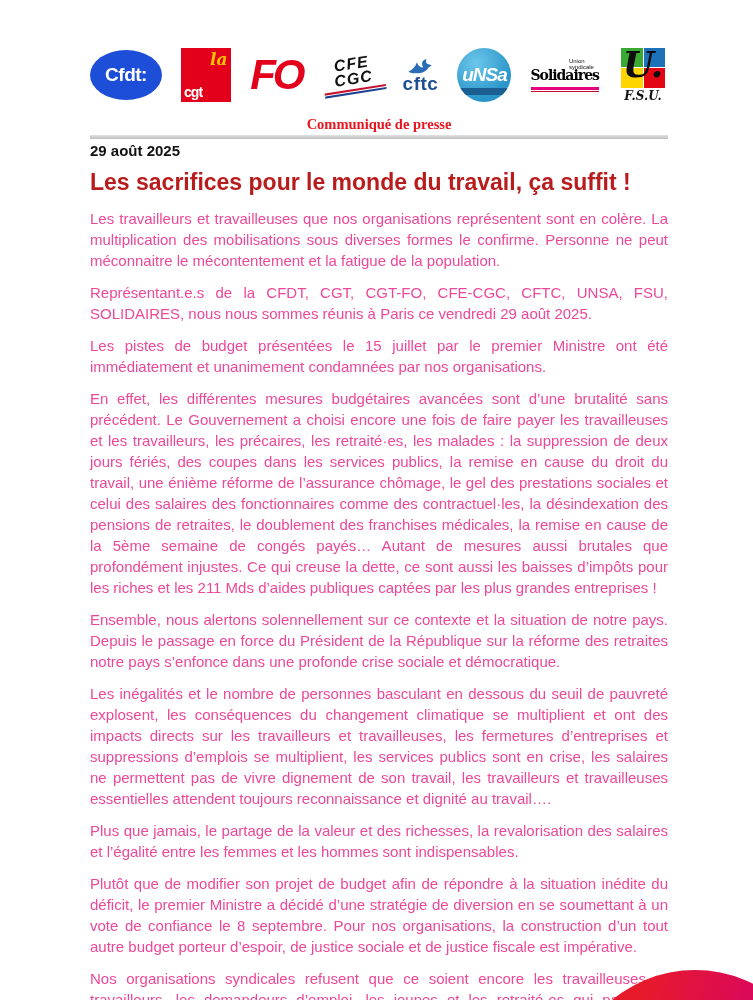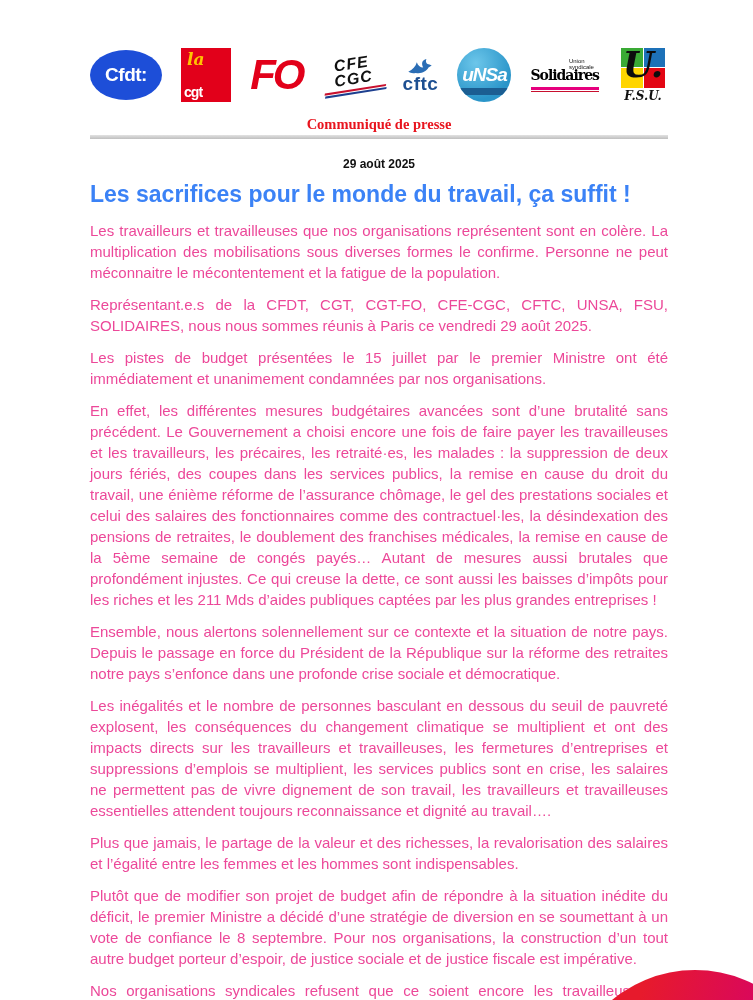--- a/index.html
+++ b/index.html
@@ -24,21 +24,21 @@
   .logo { flex:0 0 auto; }
 
   .logo-cfdt {
     width:72px; height:50px; background:#1d4ed8; border-radius:50%;
     display:flex; align-items:center; justify-content:center;
   }
   .logo-cfdt span { color:#fff; font-weight:bold; font-size:19px; letter-spacing:-0.5px; }
 
   .logo-cgt { width:50px; height:54px; background:#e2001a; position:relative; }
   .cgt-la {
-    position:absolute; top:1px; left:6px; color:#ffc400;
+    position:absolute; top:1px; left:29px; color:#ffc400;
     font-family:"DejaVu Serif", serif; font-style:italic; font-weight:bold; font-size:17px;
   }
   .cgt-main {
     position:absolute; bottom:2px; left:3px; color:#fff;
     font-weight:bold; font-size:14px; letter-spacing:-1px;
   }
 
   .logo-fo {
     color:#e2001a; font-size:42px; font-weight:bold; font-style:italic;
     letter-spacing:-3px; line-height:46px;
@@ -93,24 +93,24 @@
 
   
   .communique {
     margin-top:12px; text-align:center;
     color:#e8141e; font-weight:bold; font-size:14.5px;font-family:Liberation Serif, serif;
   }
   .rule {
     margin-top:2px; height:4px;
     background:linear-gradient(#e2e2e2, #bfbfbf);
   }
-  .date-line { margin-top:18px; text-align:center; font-weight:bold; font-size:12px; color:#111; }
-
-  
-  .doc-title { margin-top:10px; font-size:23px; font-weight:bold; color:#3b82f6; }
+  .date-line { margin-top:3px; text-align:left; font-weight:bold; font-size:15px; color:#111; }
+
+  
+  .doc-title { margin-top:10px; font-size:23px; font-weight:bold; color:#b91c1c; }
   .doc-body { margin-top:12px; }
   .doc-body p {
     font-size:15px; line-height:21px; text-align:justify; color:#ec4899;
     margin-bottom:11px;
   }
 
   
   .corner-circle {
     position:absolute; left:565px; top:970px; width:260px; height:260px;
     border-radius:50%;

